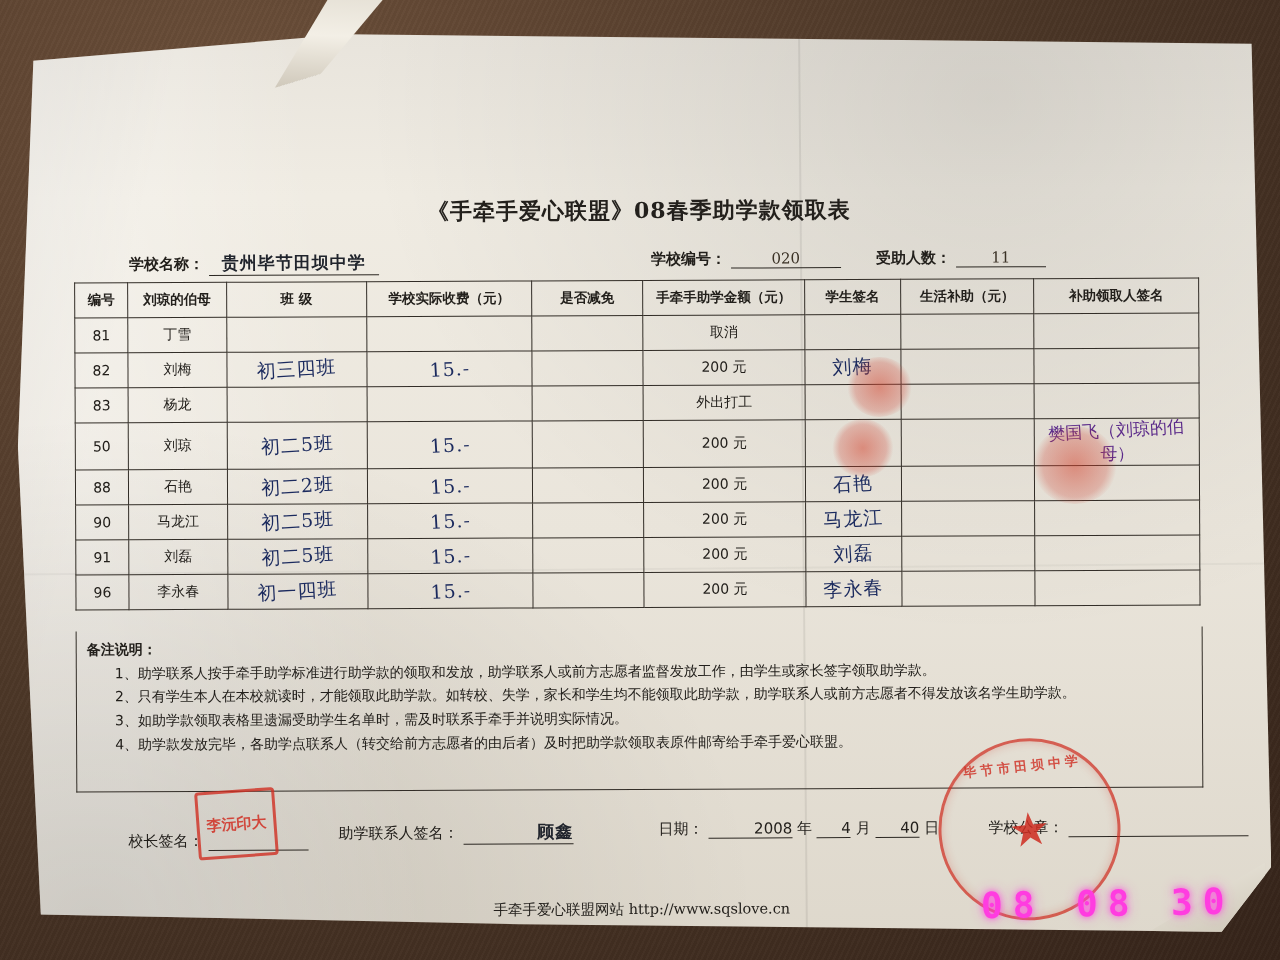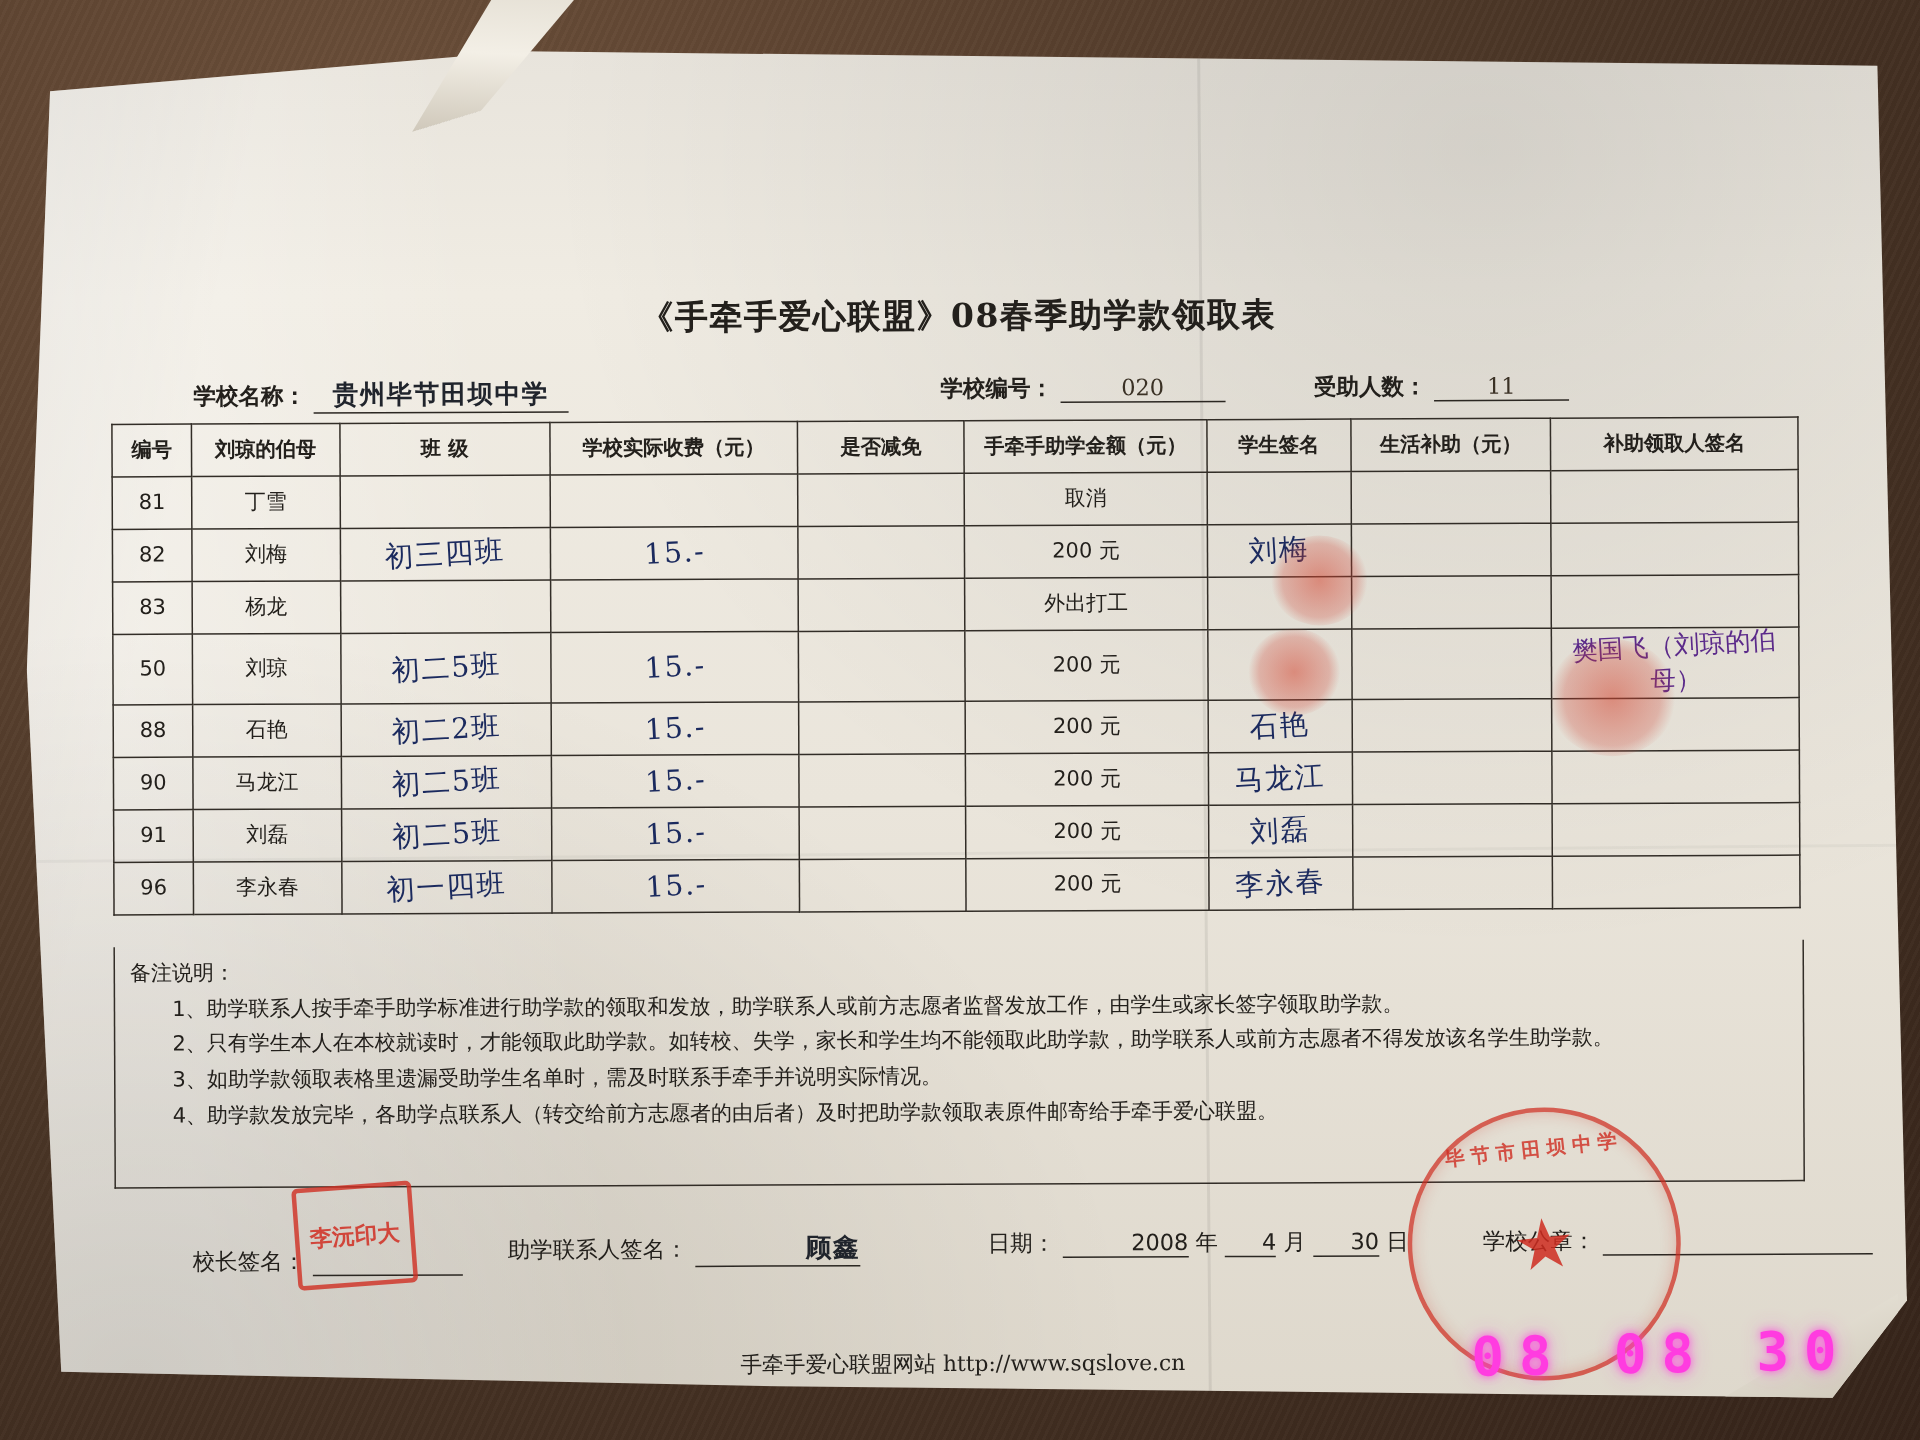--- a/index.html
+++ b/index.html
@@ -101,21 +101,21 @@
     font-family:"DejaVu Serif","Liberation Serif",serif;
     color:#1b2a5e;font-size:19px;
     transform:rotate(-3deg);display:inline-block;
     letter-spacing:1px;
   }
   .hand.blk{color:#20242c;font-weight:bold;}
   .hand.sm{font-size:17px;}
   
   #notes{position:absolute;left:63px;top:601px;width:1125px;border:1.3px solid #322d27;border-top:none;height:160px;}
   #notes .inner{padding:6px 10px 0 10px;font-size:14px;line-height:1.55;}
-  #notes b{font-weight:normal;}
+  #notes b{font-weight:bold;}
   #notes p{margin:2px 0;}
   
   #footrow{position:absolute;left:75px;top:782px;width:1120px;font-size:15px;}
   .f-item{position:absolute;white-space:nowrap;}
   .f-line{display:inline-block;border-bottom:1.4px solid #2b2722;min-width:80px;text-align:right;}
   #website{
     position:absolute;left:0;top:872px;width:100%;text-align:center;font-size:14.5px;
     font-family:"DejaVu Serif","Liberation Serif",serif;
   }
   
@@ -174,21 +174,21 @@
 
   <div id="doc">
 
     <div id="title">《手牵手爱心联盟》08春季助学款领取表</div>
 
     <div class="hdr-row">
       <div class="hdr-item" style="left:118px;">
         <span class="hdr-label">学校名称：</span>
         <span class="hdr-val hand sm blk" style="min-width:170px;transform:none;">贵州毕节田坝中学</span>
       </div>
-      <div class="hdr-item" style="left:616px;">
+      <div class="hdr-item" style="left:640px;">
         <span class="hdr-label">学校编号：</span>
         <span class="hdr-val">020</span>
       </div>
       <div class="hdr-item" style="left:865px;">
         <span class="hdr-label">受助人数：</span>
         <span class="hdr-val" style="min-width:90px;">11</span>
       </div>
     </div>
 
     <table id="tbl">
@@ -315,21 +315,21 @@
       <div class="f-item" style="left:250px;top:10px;">
         <span>助学联系人签名：</span>
         <span class="f-line" style="min-width:110px;"><span class="hand sm blk" style="transform:none;">顾鑫</span></span>
       </div>
       <div class="f-item" style="left:570px;top:10px;">
         <span>日期：</span>
         <span class="f-line" style="min-width:84px;">2008</span>
         <span>年</span>
         <span class="f-line" style="min-width:34px;">4</span>
         <span>月</span>
-        <span class="f-line" style="min-width:44px;">30</span>
+        <span class="f-line" style="min-width:44px;">40</span>
         <span>日</span>
       </div>
       <div class="f-item" style="left:900px;top:10px;">
         <span>学校公章：</span>
         <span class="f-line" style="min-width:180px;">&nbsp;</span>
       </div>
     </div>
 
     <div id="website">手牵手爱心联盟网站 http://www.sqslove.cn</div>
 

